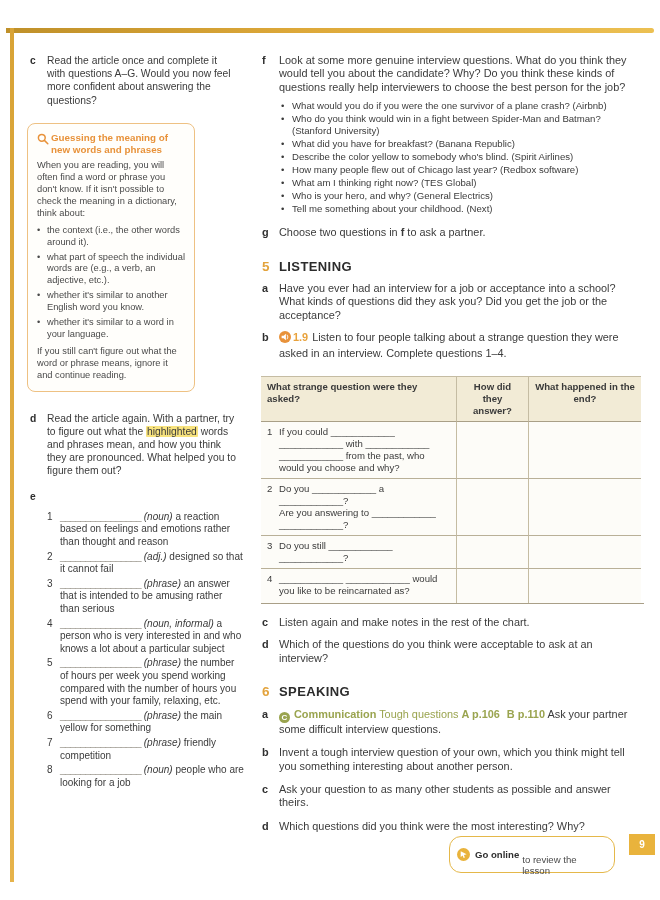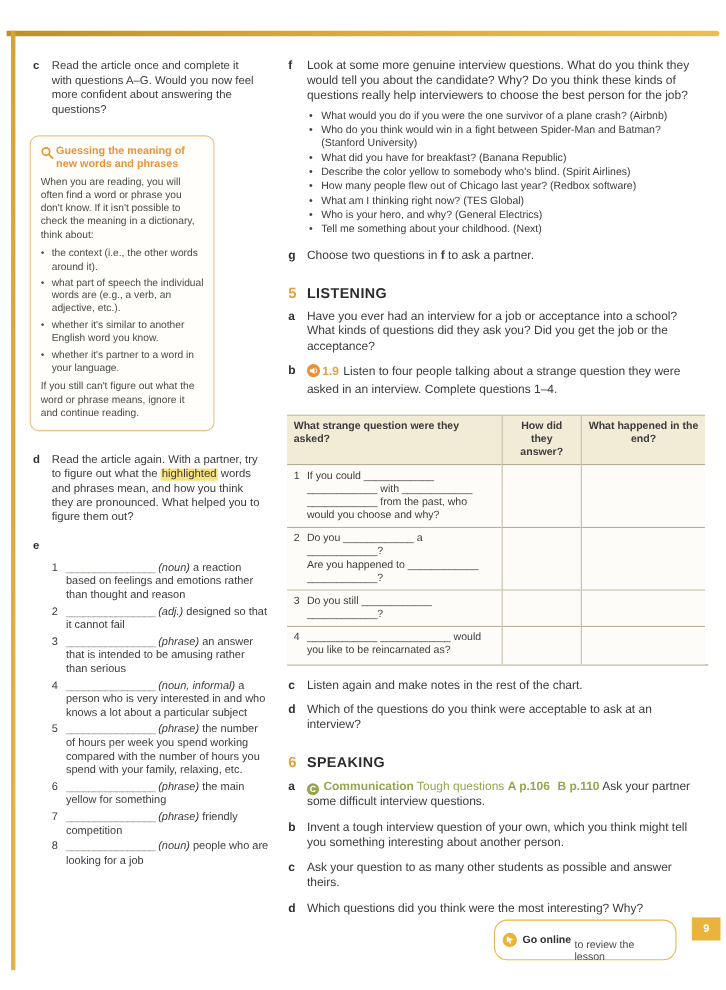--- a/index.html
+++ b/index.html
@@ -120,21 +120,21 @@
     <div class="tipbullet">
         <span class="dot">•</span>
         <span>what part of speech the individual words are (e.g., a verb, an adjective, etc.).</span>
       </div>
     <div class="tipbullet">
         <span class="dot">•</span>
         <span>whether it's similar to another English word you know.</span>
       </div>
     <div class="tipbullet">
         <span class="dot">•</span>
-        <span>whether it's partner to a word in your language.</span>
+        <span>whether it's similar to a word in your language.</span>
       </div>
     <div class="tipoutro">If you still can't figure out what the word or phrase means, ignore it and continue reading.</div>
   </div>
 
   <div class="item">
     <span class="ilabel">d</span>
     <span class="itext"><span>Read the article again. With a partner, try to figure out what the </span><span class="hl">highlighted</span><span> words and phrases mean, and how you think they are pronounced. What helped you to figure them out?</span></span>
   </div>
 
   <div class="item" style="margin-bottom:8px;">
@@ -258,21 +258,21 @@
           <span class="qline"></span>
         </span>
       </div>
     <div class="cell body c2"></div>
     <div class="cell body c3"></div>
 
     <div class="cell body c1 qcell r2">
         <span class="qnum">2</span>
         <span class="qlines">
           <span class="qline">Do you ____________ a ____________?</span>
-          <span class="qline">Are you happened to ____________ ____________?</span>
+          <span class="qline">Are you answering to ____________ ____________?</span>
         </span>
       </div>
     <div class="cell body c2"></div>
     <div class="cell body c3"></div>
 
     <div class="cell body c1 qcell r3">
         <span class="qnum">3</span>
         <span class="qlines">
           <span class="qline">Do you still ____________ ____________?</span>
           <span class="qline"></span>

